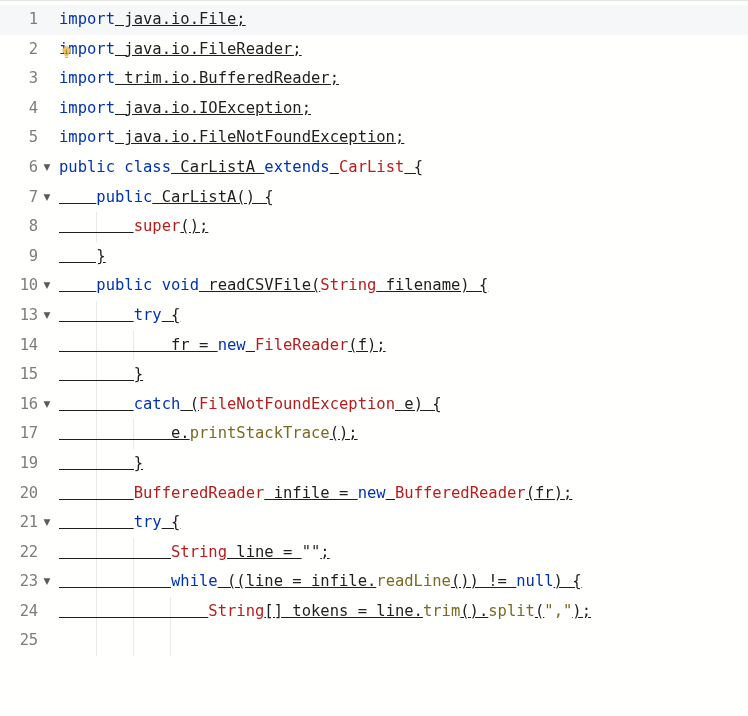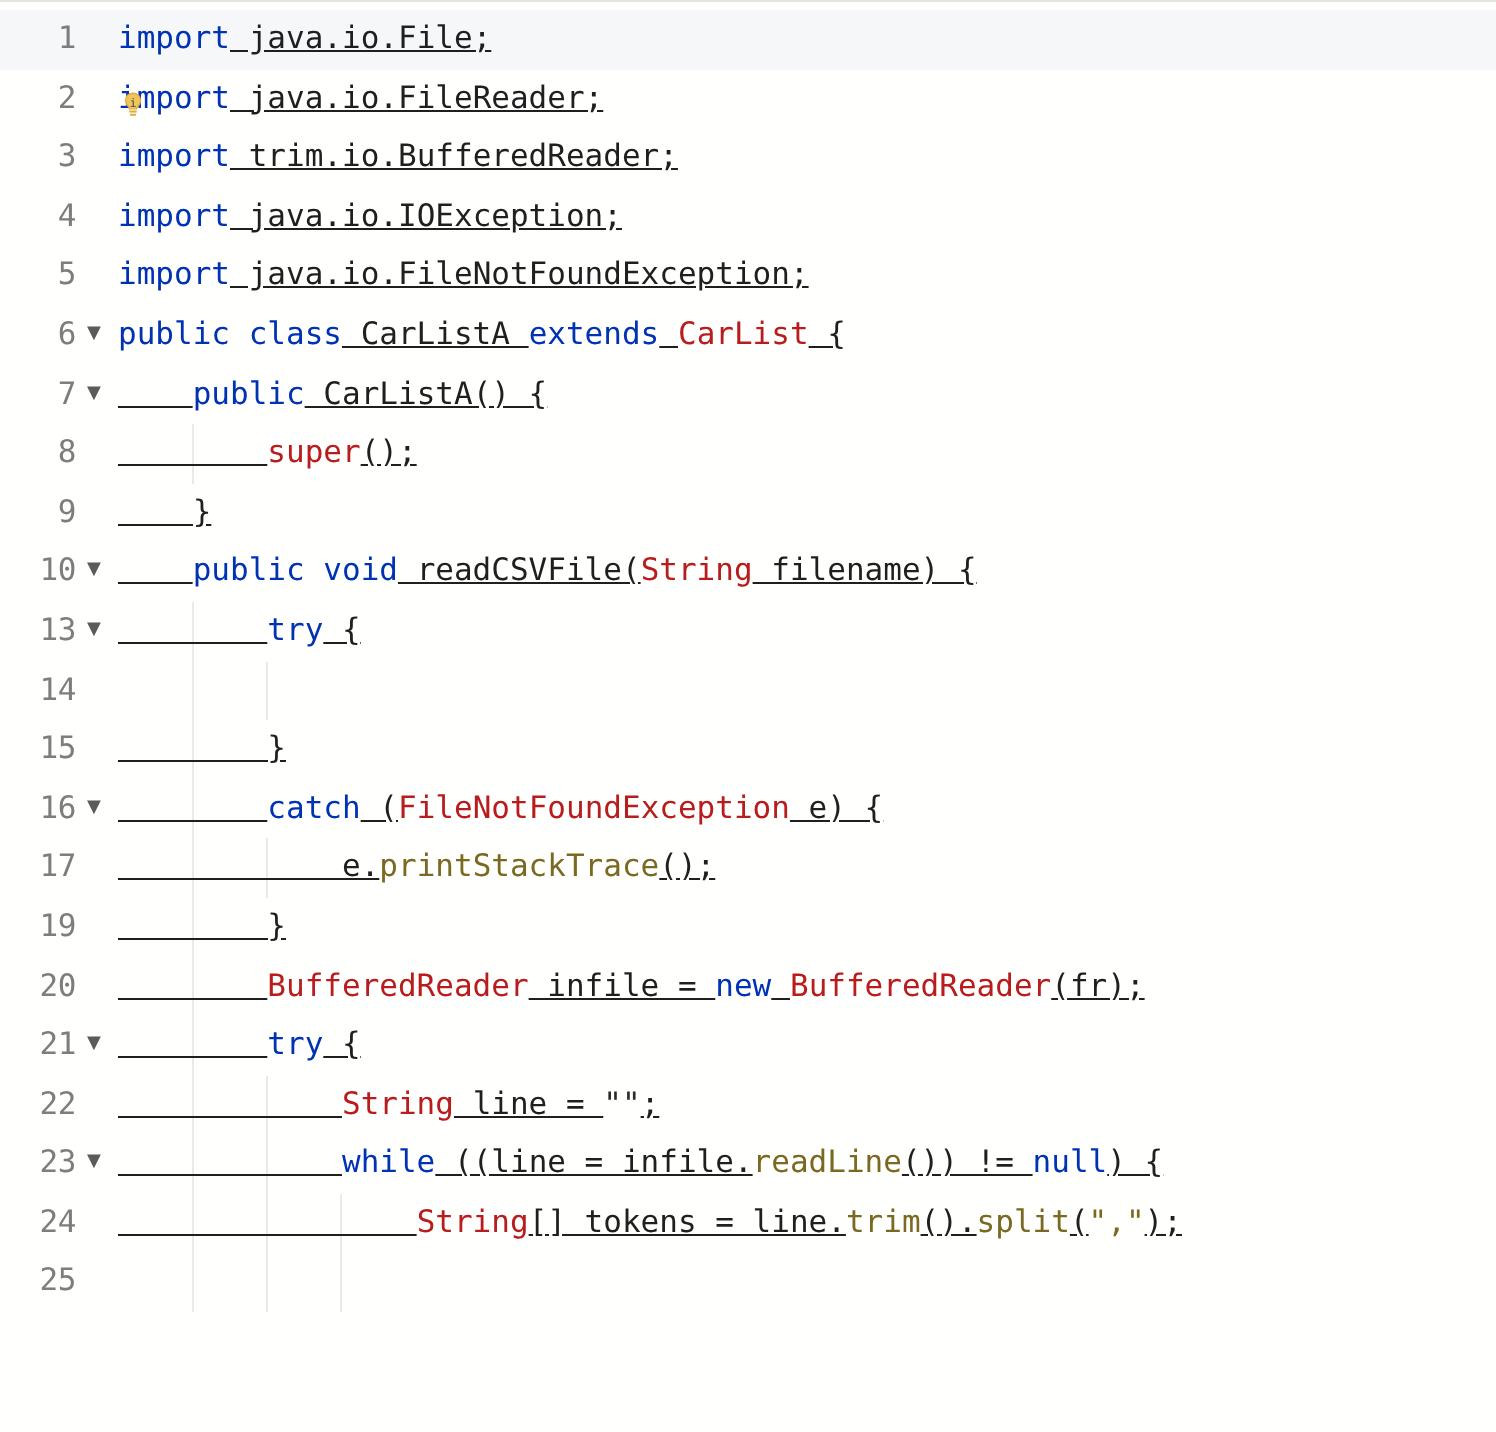--- a/index.html
+++ b/index.html
@@ -96,21 +96,21 @@
           </svg></span></div>
       <div class="row"><span class="gutter-num">3</span><span class="code-text"><span class="kw">import</span><span class="pln"> trim.io.BufferedReader;</span></span></div>
       <div class="row"><span class="gutter-num">4</span><span class="code-text"><span class="kw">import</span><span class="pln"> java.io.IOException;</span></span></div>
       <div class="row"><span class="gutter-num">5</span><span class="code-text"><span class="kw">import</span><span class="pln"> java.io.FileNotFoundException;</span></span></div>
       <div class="row"><span class="gutter-num">6</span><span class="fold">▼</span><span class="code-text"><span class="kw">public class</span><span class="pln"> CarListA </span><span class="kw">extends</span><span class="pln"> </span><span class="type">CarList</span><span class="pln"> {</span></span></div>
       <div class="row"><span class="gutter-num">7</span><span class="fold">▼</span><span class="code-text"><span class="pln">    </span><span class="kw">public</span><span class="pln"> CarListA() {</span></span></div>
       <div class="row"><span class="gutter-num">8</span><span class="guide" style="left: 96.12px;"></span><span class="code-text"><span class="pln">        </span><span class="type">super</span><span class="pln">();</span></span></div>
       <div class="row"><span class="gutter-num">9</span><span class="code-text"><span class="pln">    }</span></span></div>
       <div class="row"><span class="gutter-num">10</span><span class="fold">▼</span><span class="code-text"><span class="pln">    </span><span class="kw">public void</span><span class="pln"> readCSVFile(</span><span class="type">String</span><span class="pln"> filename) {</span></span></div>
       <div class="row"><span class="gutter-num">13</span><span class="fold">▼</span><span class="guide" style="left: 96.12px;"></span><span class="code-text"><span class="pln">        </span><span class="kw">try</span><span class="pln"> {</span></span></div>
-      <div class="row"><span class="gutter-num">14</span><span class="guide" style="left: 96.12px;"></span><span class="guide" style="left: 133.24px;"></span></div>
+      <div class="row"><span class="gutter-num">14</span><span class="guide" style="left: 96.12px;"></span><span class="guide" style="left: 133.24px;"></span><span class="code-text"><span class="pln">            fr = </span><span class="kw">new</span><span class="pln"> </span><span class="type">FileReader</span><span class="pln">(f);</span></span></div>
       <div class="row"><span class="gutter-num">15</span><span class="guide" style="left: 96.12px;"></span><span class="code-text"><span class="pln">        }</span></span></div>
       <div class="row"><span class="gutter-num">16</span><span class="fold">▼</span><span class="guide" style="left: 96.12px;"></span><span class="code-text"><span class="pln">        </span><span class="kw">catch</span><span class="pln"> (</span><span class="type">FileNotFoundException</span><span class="pln"> e) {</span></span></div>
       <div class="row"><span class="gutter-num">17</span><span class="guide" style="left: 96.12px;"></span><span class="guide" style="left: 133.24px;"></span><span class="code-text"><span class="pln">            e.</span><span class="fn">printStackTrace</span><span class="pln">();</span></span></div>
       <div class="row"><span class="gutter-num">19</span><span class="guide" style="left: 96.12px;"></span><span class="code-text"><span class="pln">        }</span></span></div>
       <div class="row"><span class="gutter-num">20</span><span class="guide" style="left: 96.12px;"></span><span class="code-text"><span class="pln">        </span><span class="type">BufferedReader</span><span class="pln"> infile = </span><span class="kw">new</span><span class="pln"> </span><span class="type">BufferedReader</span><span class="pln">(fr);</span></span></div>
       <div class="row"><span class="gutter-num">21</span><span class="fold">▼</span><span class="guide" style="left: 96.12px;"></span><span class="code-text"><span class="pln">        </span><span class="kw">try</span><span class="pln"> {</span></span></div>
       <div class="row"><span class="gutter-num">22</span><span class="guide" style="left: 96.12px;"></span><span class="guide" style="left: 133.24px;"></span><span class="code-text"><span class="pln">            </span><span class="type">String</span><span class="pln"> line = </span><span class="str">""</span><span class="pln">;</span></span></div>
       <div class="row"><span class="gutter-num">23</span><span class="fold">▼</span><span class="guide" style="left: 96.12px;"></span><span class="guide" style="left: 133.24px;"></span><span class="code-text"><span class="pln">            </span><span class="kw">while</span><span class="pln"> ((line = infile.</span><span class="fn">readLine</span><span class="pln">()) != </span><span class="kw">null</span><span class="pln">) {</span></span></div>
       <div class="row"><span class="gutter-num">24</span><span class="guide" style="left: 96.12px;"></span><span class="guide" style="left: 133.24px;"></span><span class="guide" style="left: 170.36px;"></span><span class="code-text"><span class="pln">                </span><span class="type">String</span><span class="pln">[] tokens = line.</span><span class="fn">trim</span><span class="pln">().</span><span class="fn">split</span><span class="pln">(</span><span class="strc">","</span><span class="pln">);</span></span></div>
       <div class="row"><span class="gutter-num">25</span><span class="guide" style="left: 96.12px;"></span><span class="guide" style="left: 133.24px;"></span><span class="guide" style="left: 170.36px;"></span><span class="code-text"></span></div>

